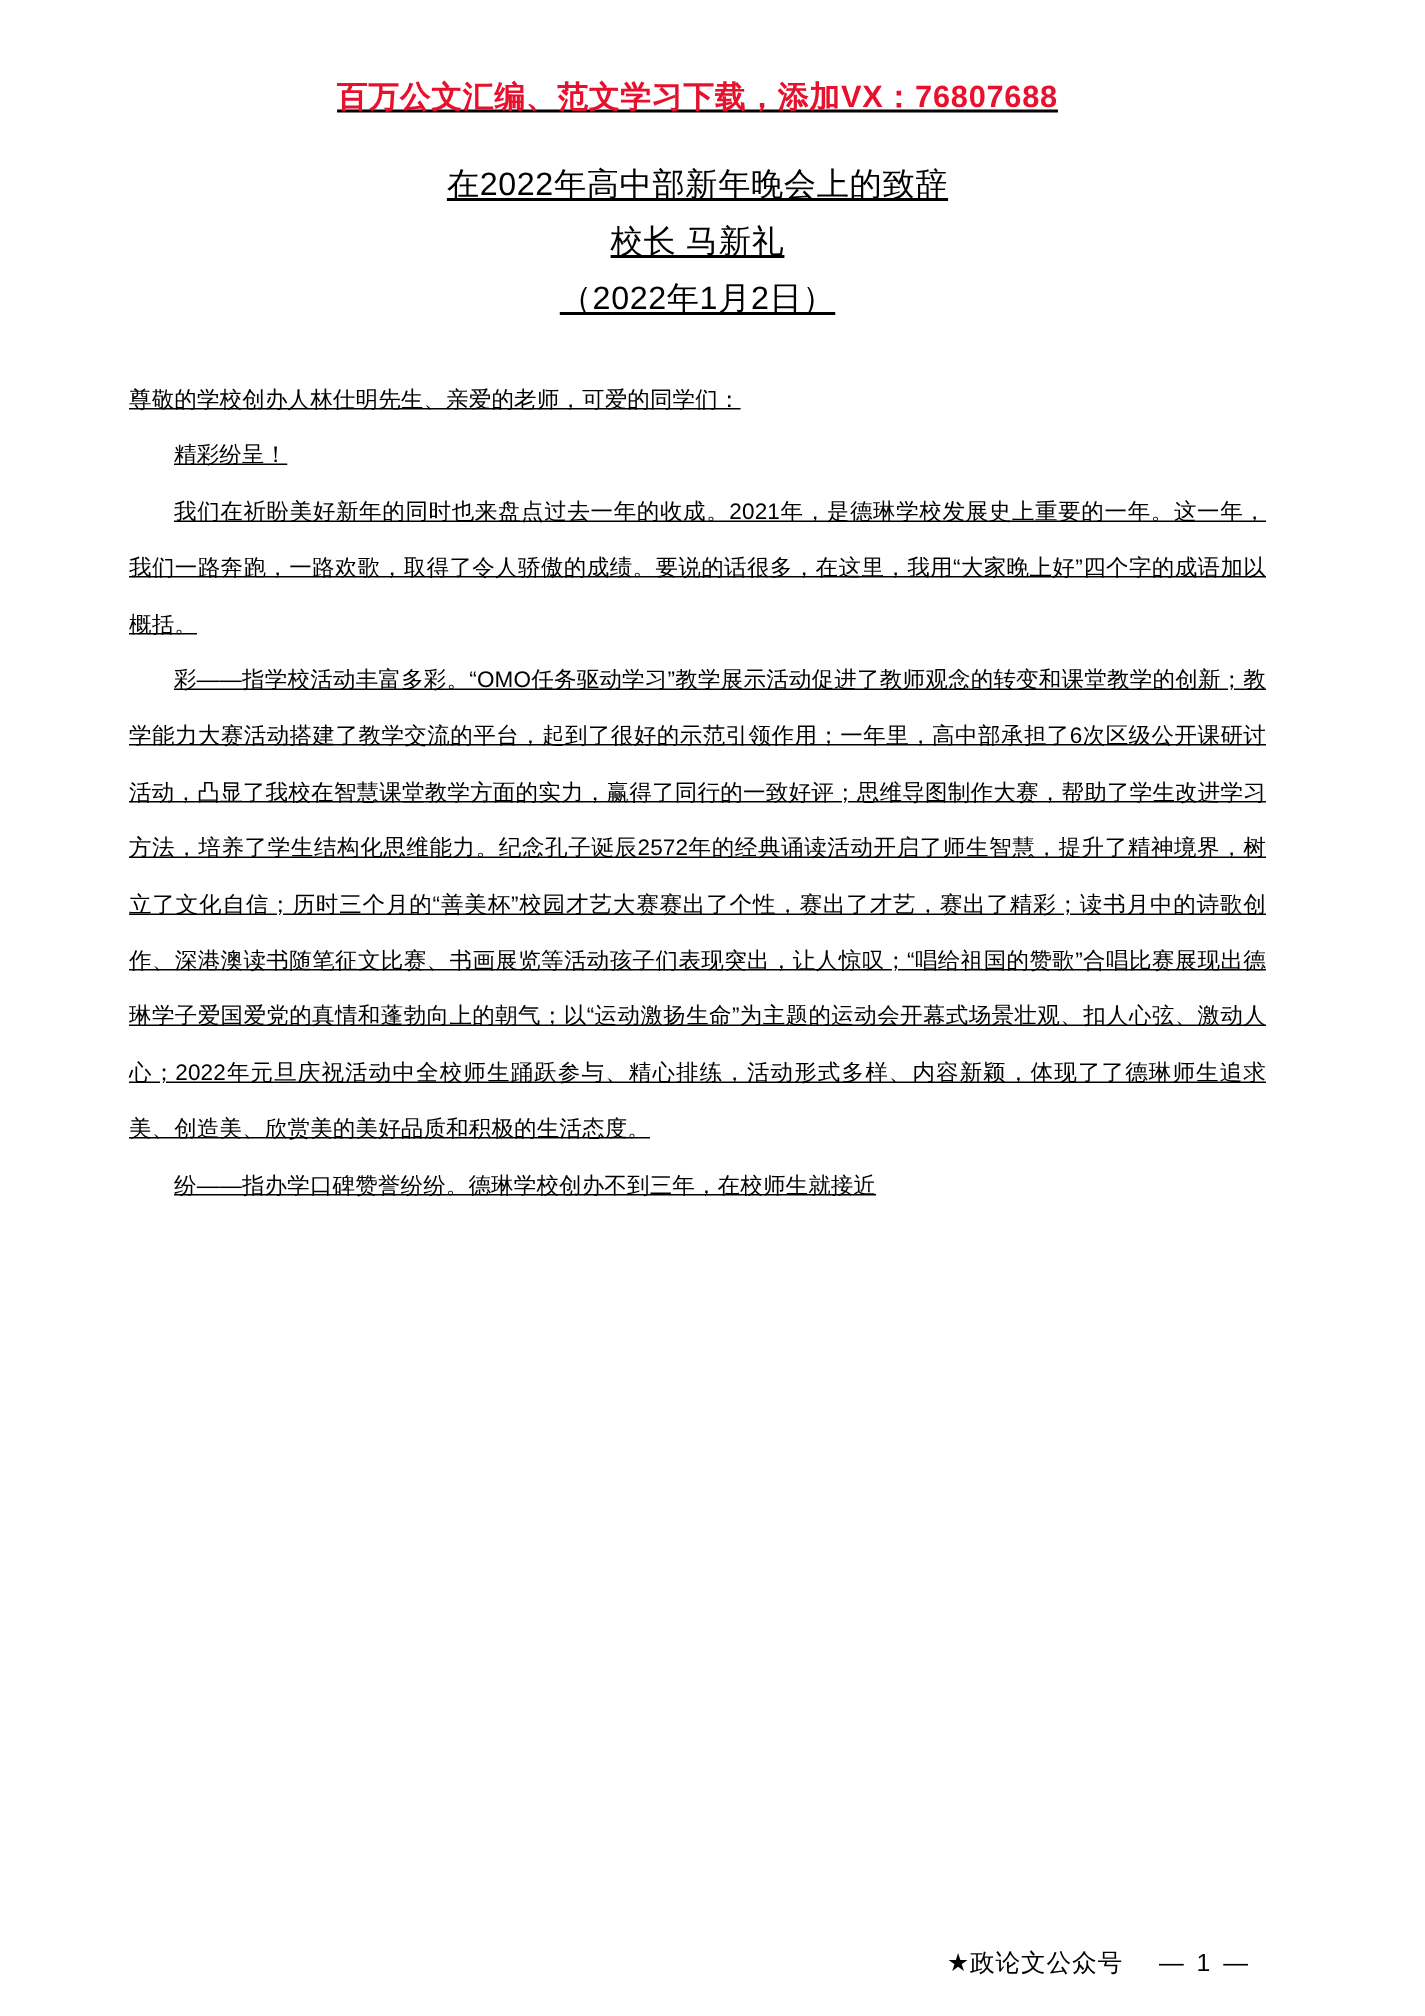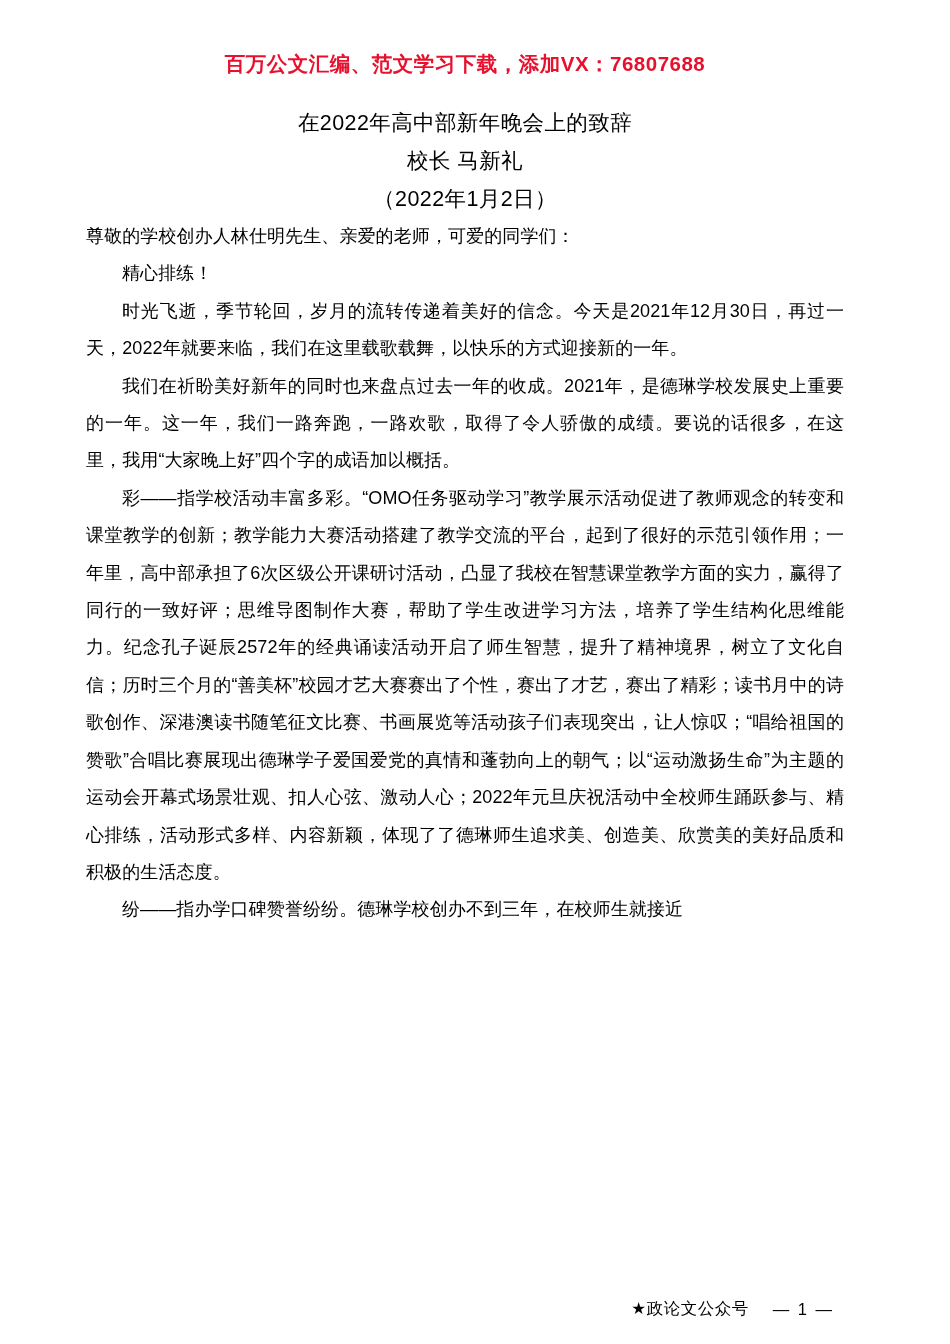--- a/index.html
+++ b/index.html
@@ -14,54 +14,56 @@
     color: #000000;
     position: relative;
     overflow: hidden;
   }
   .page {
     width: 930px;
     height: 1344px;
     box-sizing: border-box;
     padding: 44px 86px 0 86px;
     position: relative;
+    text-decoration: underline;
   }
   .watermark {
     text-align: center;
     color: #e8112d;
     font-size: 20.5px;
     font-weight: bold;
     letter-spacing: 0.5px;
     margin-top: 6px;
     margin-bottom: 26px;
     white-space: nowrap;
   }
   .title-block {
     text-align: center;
+    margin-bottom: 30px;
   }
   .doc-title {
     font-size: 21.5px;
     line-height: 38px;
     letter-spacing: 0.4px;
   }
   .doc-author {
     font-size: 21.5px;
     line-height: 38px;
     letter-spacing: 0.4px;
     text-align: center;
   }
   .doc-date {
     font-size: 21.5px;
     line-height: 38px;
     letter-spacing: 0.4px;
     text-align: center;
   }
   .body-text p {
     margin: 0;
-    font-size: 18px;
+    font-size: 15px;
     line-height: 37.4px;
     text-align: justify;
     text-justify: inter-ideograph;
     letter-spacing: 0.1px;
   }
   .body-text p.indent {
     text-indent: 2em;
   }
   .footer {
     position: absolute;
@@ -92,22 +94,21 @@
   <div class="watermark">百万公文汇编、范文学习下载，添加VX：76807688</div>
 
   <div class="title-block">
     <div class="doc-title">在2022年高中部新年晚会上的致辞</div>
     <div class="doc-author">校长  马新礼</div>
     <div class="doc-date">（2022年1月2日）</div>
   </div>
 
   <div class="body-text">
     <p>尊敬的学校创办人林仕明先生、亲爱的老师，可爱的同学们：</p>
-    <p class="indent">精心排练！</p>
-    <p class="indent">时光飞逝，季节轮回，岁月的流转传递着美好的信念。今天是2021年12月30日，再过一天，2022年就要来临，我们在这里载歌载舞，以快乐的方式迎接新的一年。</p>
+    <p class="indent">精彩纷呈！</p>
     <p class="indent">我们在祈盼美好新年的同时也来盘点过去一年的收成。2021年，是德琳学校发展史上重要的一年。这一年，我们一路奔跑，一路欢歌，取得了令人骄傲的成绩。要说的话很多，在这里，我用“大家晚上好”四个字的成语加以概括。</p>
     <p class="indent">彩——指学校活动丰富多彩。“OMO任务驱动学习”教学展示活动促进了教师观念的转变和课堂教学的创新；教学能力大赛活动搭建了教学交流的平台，起到了很好的示范引领作用；一年里，高中部承担了6次区级公开课研讨活动，凸显了我校在智慧课堂教学方面的实力，赢得了同行的一致好评；思维导图制作大赛，帮助了学生改进学习方法，培养了学生结构化思维能力。纪念孔子诞辰2572年的经典诵读活动开启了师生智慧，提升了精神境界，树立了文化自信；历时三个月的“善美杯”校园才艺大赛赛出了个性，赛出了才艺，赛出了精彩；读书月中的诗歌创作、深港澳读书随笔征文比赛、书画展览等活动孩子们表现突出，让人惊叹；“唱给祖国的赞歌”合唱比赛展现出德琳学子爱国爱党的真情和蓬勃向上的朝气；以“运动激扬生命”为主题的运动会开幕式场景壮观、扣人心弦、激动人心；2022年元旦庆祝活动中全校师生踊跃参与、精心排练，活动形式多样、内容新颖，体现了了德琳师生追求美、创造美、欣赏美的美好品质和积极的生活态度。</p>
     <p class="indent">纷——指办学口碑赞誉纷纷。德琳学校创办不到三年，在校师生就接近</p>
   </div>
 
   <div class="footer">
     <span class="brand">★政论文公众号</span>
     <span class="pageno">— 1 —</span>
   </div>
 

